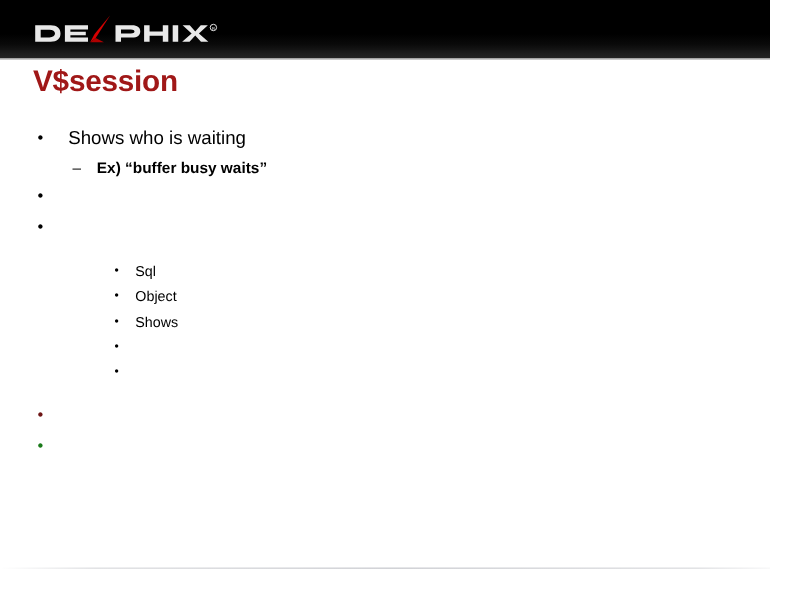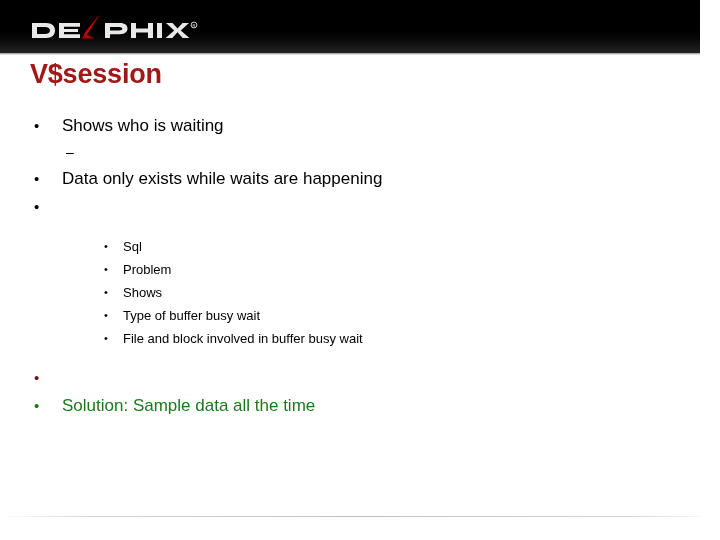--- a/index.html
+++ b/index.html
@@ -191,62 +191,59 @@
 
   <div class="body-area">
 
     <div class="row lvl1">
       <span class="bullet">•</span>
       <span class="row-text">Shows who is waiting</span>
     </div>
 
     <div class="row lvl2">
       <span class="bullet">–</span>
+      <span class="row-text">Ex) “buffer busy waits”</span>
     </div>
 
     <div class="row lvl1">
       <span class="bullet">•</span>
-      <span class="row-text">Data only exists while waits are happening</span>
     </div>
 
     <div class="row lvl1">
       <span class="bullet">•</span>
     </div>
 
     <div class="row lvl3 gap-above">
       <span class="bullet">•</span>
       <span class="row-text">Sql</span>
     </div>
 
     <div class="row lvl3">
       <span class="bullet">•</span>
-      <span class="row-text">Problem</span>
+      <span class="row-text">Object</span>
     </div>
 
     <div class="row lvl3">
       <span class="bullet">•</span>
       <span class="row-text">Shows</span>
     </div>
 
     <div class="row lvl3">
       <span class="bullet">•</span>
-      <span class="row-text">Type of buffer busy wait</span>
-    </div>
-
-    <div class="row lvl3">
-      <span class="bullet">•</span>
-      <span class="row-text">File and block involved in buffer busy wait</span>
+    </div>
+
+    <div class="row lvl3">
+      <span class="bullet">•</span>
     </div>
 
     <div class="row lvl1 problem-row gap-above">
       <span class="bullet">•</span>
     </div>
 
     <div class="row lvl1 solution-row">
       <span class="bullet">•</span>
-      <span class="row-text">Solution: Sample data all the time</span>
     </div>
 
   </div>
 
   <div class="footer-rule"></div>
 
 </div>
 
 </body></html>

